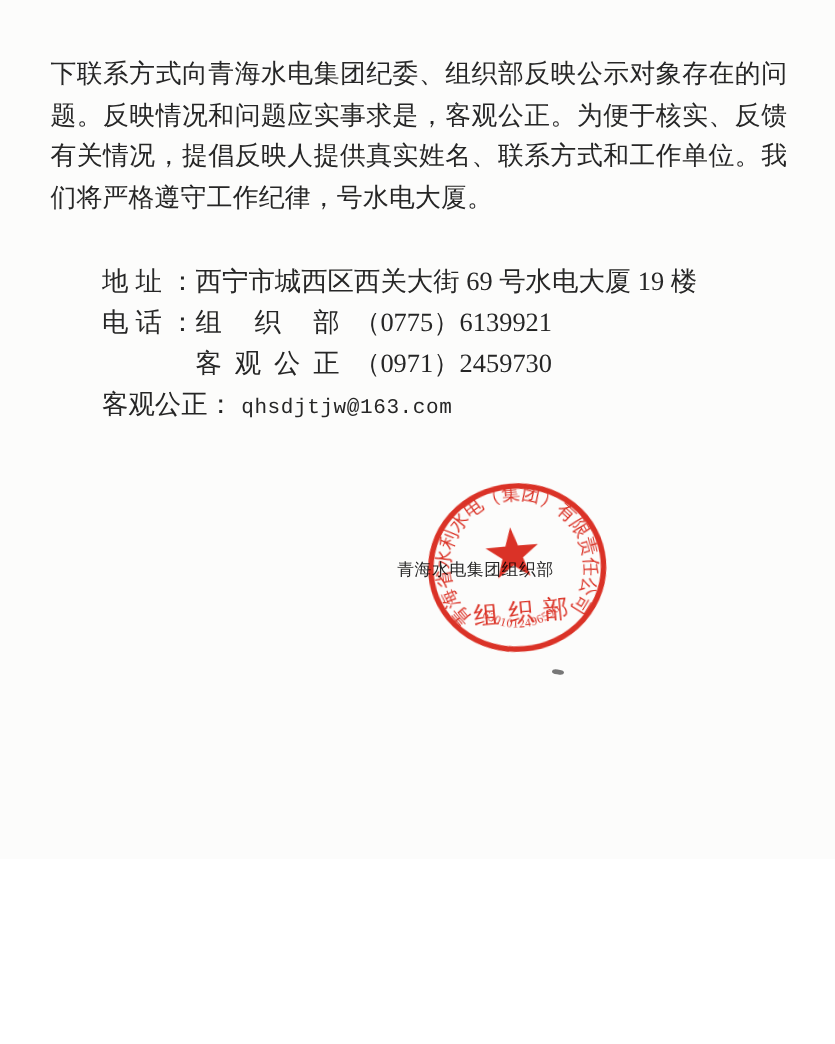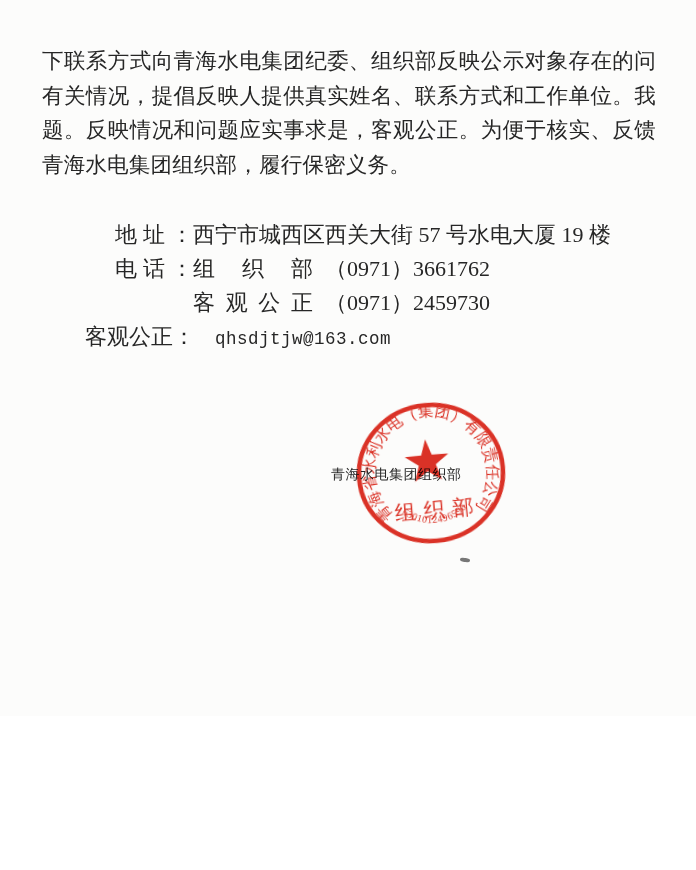--- a/index.html
+++ b/index.html
@@ -41,35 +41,34 @@
     font-size: 22px;
     line-height: 34px;
     white-space: nowrap;
   }
   .c-label {
     display: inline-block;
     width: 78px;
     text-align: justify;
     text-align-last: justify;
     vertical-align: bottom;
-    margin-left: 30px;
   }
   .dept {
     display: inline-block;
     width: 120px;
     text-align: justify;
     text-align-last: justify;
     vertical-align: bottom;
   }
   .num { margin-left: 12px; }
   .email {
     font-family: "Liberation Mono", monospace;
     font-size: 17.5px;
     letter-spacing: 0.5px;
-    margin-left: 20px;
+    margin-left: 6px;
   }
 
   
   .sig-issuer {
     position: absolute;
     left: 331px;
     top: 466px;
     font-size: 14px;
     letter-spacing: 0.5px;
     white-space: nowrap;
@@ -110,31 +109,31 @@
     opacity: 0.85;
   }
 </style>
 </head>
 <body>
 
 <div class="page">
 
   <div class="body-text">
       <div class="bline">下联系方式向青海水电集团纪委、组织部反映公示对象存在的问</div>
+      <div class="bline">题。反映情况和问题应实事求是，客观公正。为便于核实、反馈</div>
       <div class="bline">有关情况，提倡反映人提供真实姓名、联系方式和工作单位。我</div>
-      <div class="bline">题。反映情况和问题应实事求是，客观公正。为便于核实、反馈</div>
-      <div class="bline">青海水电集团组织部，履行保密义务。</div>
+      <div class="bline">们将严格遵守工作纪律，号水电大厦。</div>
     </div>
 
   <div class="contact">
     <div class="c-row">
-      <span class="c-label">地址：</span><span>西宁市城西区西关大街 57 号水电大厦 19 楼</span>
+      <span class="c-label">地址：</span><span>西宁市城西区西关大街 69 号水电大厦 19 楼</span>
     </div>
     <div class="c-row">
-      <span class="c-label">电话：</span><span class="dept">组织部</span><span class="num">（0971）3661762</span>
+      <span class="c-label">电话：</span><span class="dept">组织部</span><span class="num">（0775）6139921</span>
     </div>
     <div class="c-row">
       <span class="c-label"></span><span class="dept">客观公正</span><span class="num">（0971）2459730</span>
     </div>
     <div class="c-row">
       <span>客观公正：</span><span class="email">qhsdjtjw@163.com</span>
     </div>
   </div>
 
   <div class="sig-issuer">青海水电集团组织部</div>

